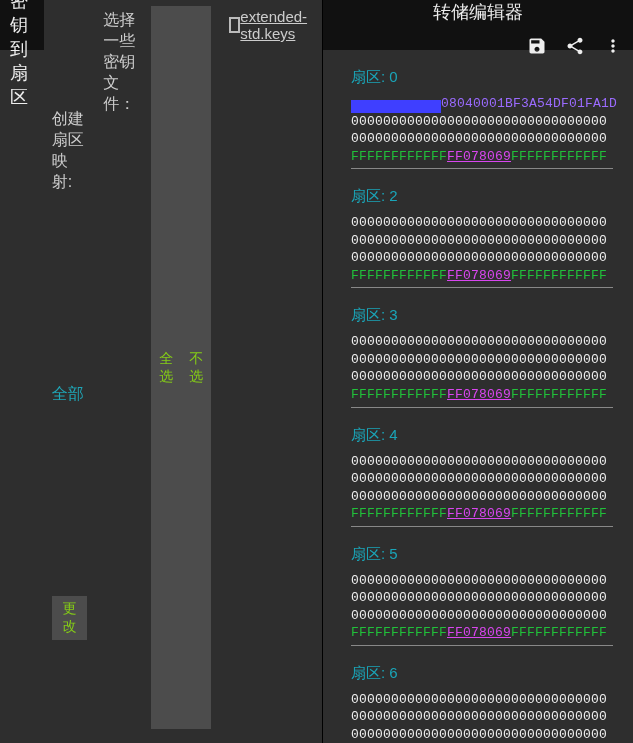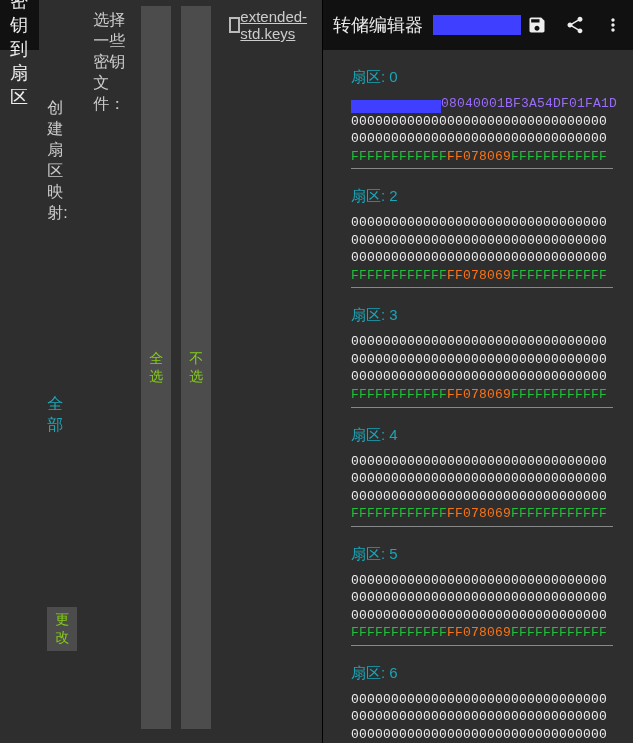--- a/index.html
+++ b/index.html
@@ -26,21 +26,21 @@
     }
     .header {
       height: 50px;
       background: #111;
       display: flex;
       align-items: center;
       padding: 0 10px;
       color: #eee;
       font-size: 18px;
     }
-    .header-right { justify-content: center; gap: 6px; }
+    .header-right { justify-content: flex-start; gap: 6px; flex-direction: column; }
     .header-title { flex: 0 0 auto; }
     .editable-box {
       background: #3f3fff;
       height: 20px;
       width: 108px;
       margin-left: 4px;
     }
     .header-icons {
       margin-left: auto;
       display: flex;
@@ -59,21 +59,21 @@
     .link { color: #1fa6b7; }
     .btn {
       background: #4c4c4c;
       color: #84cc16;
       font-size: 14px;
       padding: 4px 8px;
       border: none;
       cursor: pointer;
     }
     .file-label { padding: 10px 8px 8px; font-size: 16px; }
-    .btn-row { display: flex; gap: 10px; padding: 6px 8px 14px; }
+    .btn-row { display: flex; gap: 0; padding: 6px 8px 14px; }
     .check-row {
       display: flex; align-items: center; gap: 0;
       padding: 8px 10px; font-size: 15px; text-decoration: underline;
     }
     .checkbox {
       width: 16px; height: 16px; border: 2px solid #bbb; display: flex;
       align-items: center; justify-content: center;
     }
     .checkbox.checked { background: #1aa5b8; border-color: #1aa5b8; }
     .checkbox.checked::after { content: "✓"; color: #222; font-size: 12px; font-weight: bold; }
@@ -91,21 +91,21 @@
     }
     .hex-row { white-space: nowrap; }
     .uid-box {
       display: inline-block;
       background: #3f3fff;
       vertical-align: bottom;
     }
     .c-white { color: #eee; }
     .c-purple { color: #9b6bff; }
     .c-green { color: #21c03a; }
-    .c-orange { color: #f97316; }
+    .c-orange { color: #d946ef; text-decoration: underline; }
   </style>
 </head>
 <body>
 
 <div class="pane-left">
   <div class="header">
     <span>映射密钥到扇区</span>
   </div>
   <div class="sub-row">
     <span>创建扇区映射:</span>

